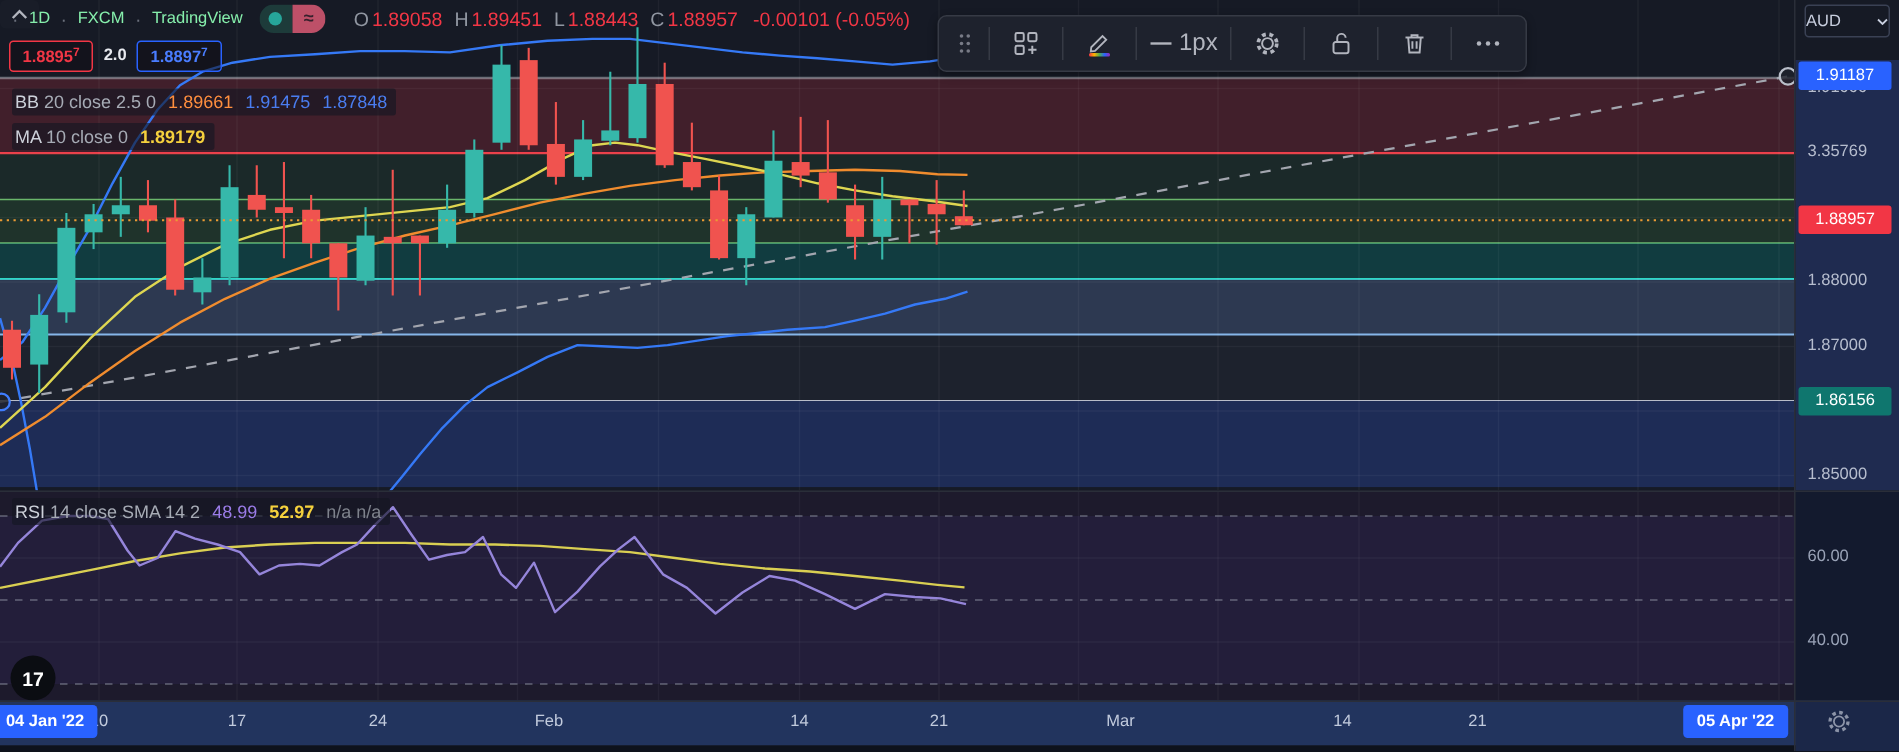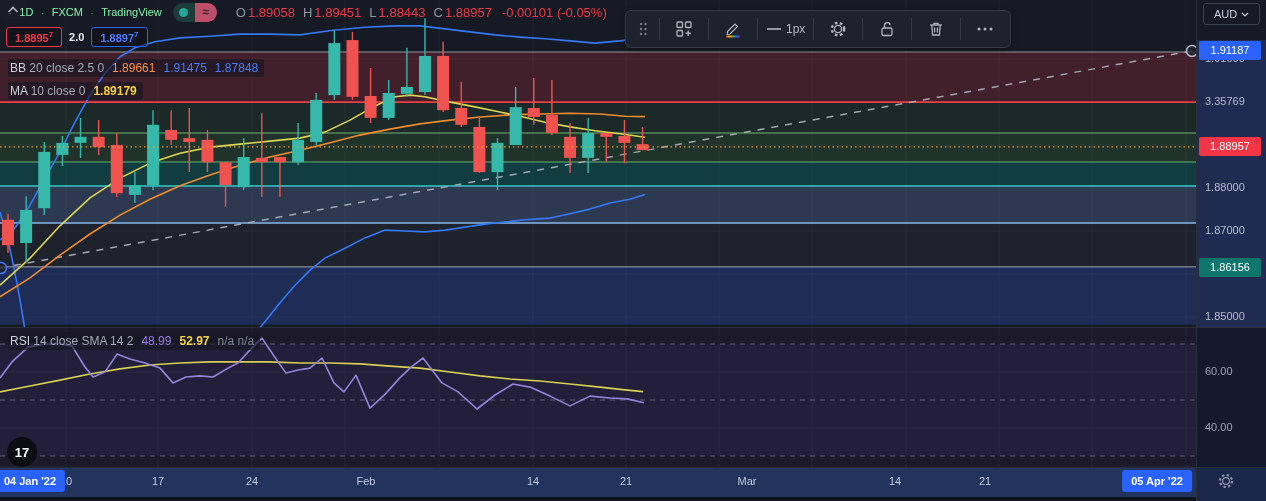--- a/index.html
+++ b/index.html
@@ -45,31 +45,31 @@
   #rsi-row{top:332px;}
   
   #collapse-btn{left:12px;top:104px;width:26px;height:19px;background:rgba(26,30,41,0.85);
       border-radius:4px;display:flex;align-items:center;justify-content:center;z-index:4;cursor:pointer;}
   
   #float-toolbar{left:625px;top:10px;height:36px;background:#1e222d;border:1px solid #363a45;border-radius:6px;
       display:flex;align-items:center;z-index:7;box-shadow:0 2px 6px rgba(0,0,0,0.35);padding:0 4px;}
   .tb-item{height:28px;min-width:32px;display:flex;align-items:center;justify-content:center;gap:4px;
       border-radius:4px;color:#b2b5be;cursor:pointer;padding:0 5px;}
   .tb-div{width:1px;height:22px;background:#363a45;margin:0 3px;}
-  .tb-label{font-size:12px;color:#b2b5be;}
+  .tb-label{font-size:16px;color:#b2b5be;}
   
   #price-scale{left:1197px;top:0;width:69px;height:501px;z-index:5;}
   #scale-main-bg{left:1197px;top:40px;width:69px;height:287px;background:#1f2b50;z-index:2;}
   #scale-rsi-bg{left:1197px;top:327px;width:69px;height:140px;background:#131a2e;z-index:2;}
   #scale-corner-bg{left:1197px;top:467px;width:69px;height:34px;background:#1b2748;z-index:5;}
   .ptick{position:absolute;left:8px;font-size:11px;color:#b6bdce;z-index:3;}
   .pchip{position:absolute;left:2px;width:62px;height:19px;line-height:19px;text-align:center;border-radius:2px;
       font-size:11px;font-weight:normal;color:#ffffff;z-index:4;}
   #aud-btn{position:absolute;left:6px;top:3px;width:55px;height:20px;border:1px solid #3a4154;border-radius:3px;
-      display:flex;align-items:center;justify-content:center;gap:4px;font-size:11px;color:#c8cede;z-index:6;cursor:pointer;}
+      display:flex;align-items:center;justify-content:space-between;gap:4px;font-size:11px;color:#c8cede;z-index:6;cursor:pointer;}
   
   #time-axis{left:0;top:467px;width:1266px;height:30px;background:#22345e;z-index:4;}
   #axis-bottom-strip{left:0;top:497px;width:1266px;height:4px;background:#0e121c;z-index:4;}
   .ttick{position:absolute;top:8px;transform:translateX(-50%);font-size:11px;color:#c2cbdd;}
   .tchip{position:absolute;top:3px;transform:translateX(-50%);height:22px;line-height:22px;padding:0 9px;
       background:#2962ff;color:#fff;font-size:11px;font-weight:bold;border-radius:3px;white-space:nowrap;}
   #corner-gear{position:absolute;left:1217px;top:472px;width:20px;height:20px;z-index:6;cursor:pointer;}
   
   #tv-logo{left:7px;top:437px;width:30px;height:30px;border-radius:50%;background:#0b0d12;z-index:4;
       display:flex;align-items:center;justify-content:center;color:#fff;font-weight:bold;font-size:13px;}

